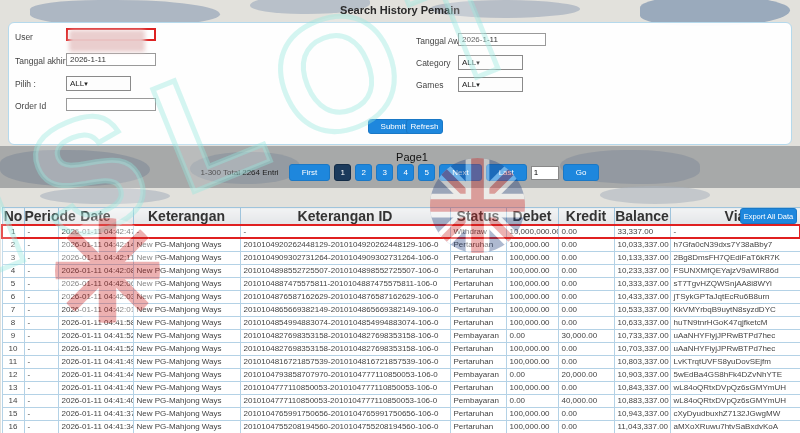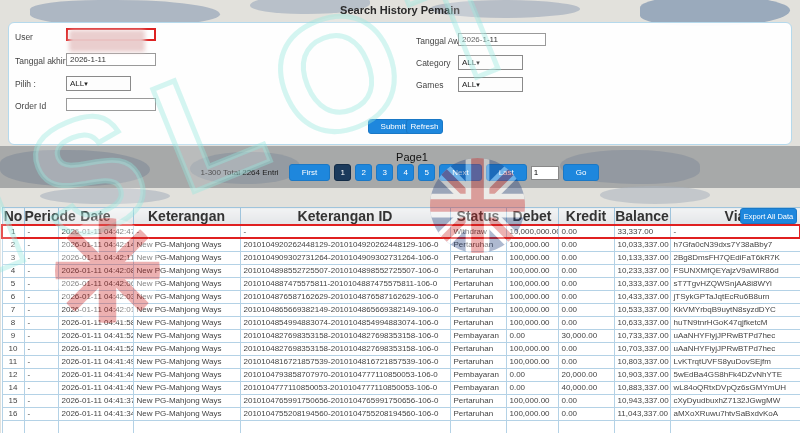--- a/index.html
+++ b/index.html
@@ -306,20 +306,32 @@
         <td class="c">12</td>
         <td>-</td>
         <td class="c">2026-01-11 04:41:44</td>
         <td>New PG-Mahjong Ways</td>
         <td class="link">2010104793858707970-2010104777110850053-106-0</td>
         <td>Pembayaran</td>
         <td>0.00</td>
         <td>20,000.00</td>
         <td>10,903,337.00</td>
         <td>5wEdBa4GS8hFk4DZvNhYTE</td>
+      </tr>
+      <tr>
+        <td class="c">13</td>
+        <td>-</td>
+        <td class="c">2026-01-11 04:41:40</td>
+        <td>New PG-Mahjong Ways</td>
+        <td class="link">2010104777110850053-2010104777110850053-106-0</td>
+        <td>Pertaruhan</td>
+        <td>100,000.00</td>
+        <td>0.00</td>
+        <td>10,843,337.00</td>
+        <td>wL84oQRtxDVpQz6sGMYmUH</td>
       </tr>
       <tr>
         <td class="c">14</td>
         <td>-</td>
         <td class="c">2026-01-11 04:41:40</td>
         <td>New PG-Mahjong Ways</td>
         <td class="link">2010104777110850053-2010104777110850053-106-0</td>
         <td>Pembayaran</td>
         <td>0.00</td>
         <td>40,000.00</td>

